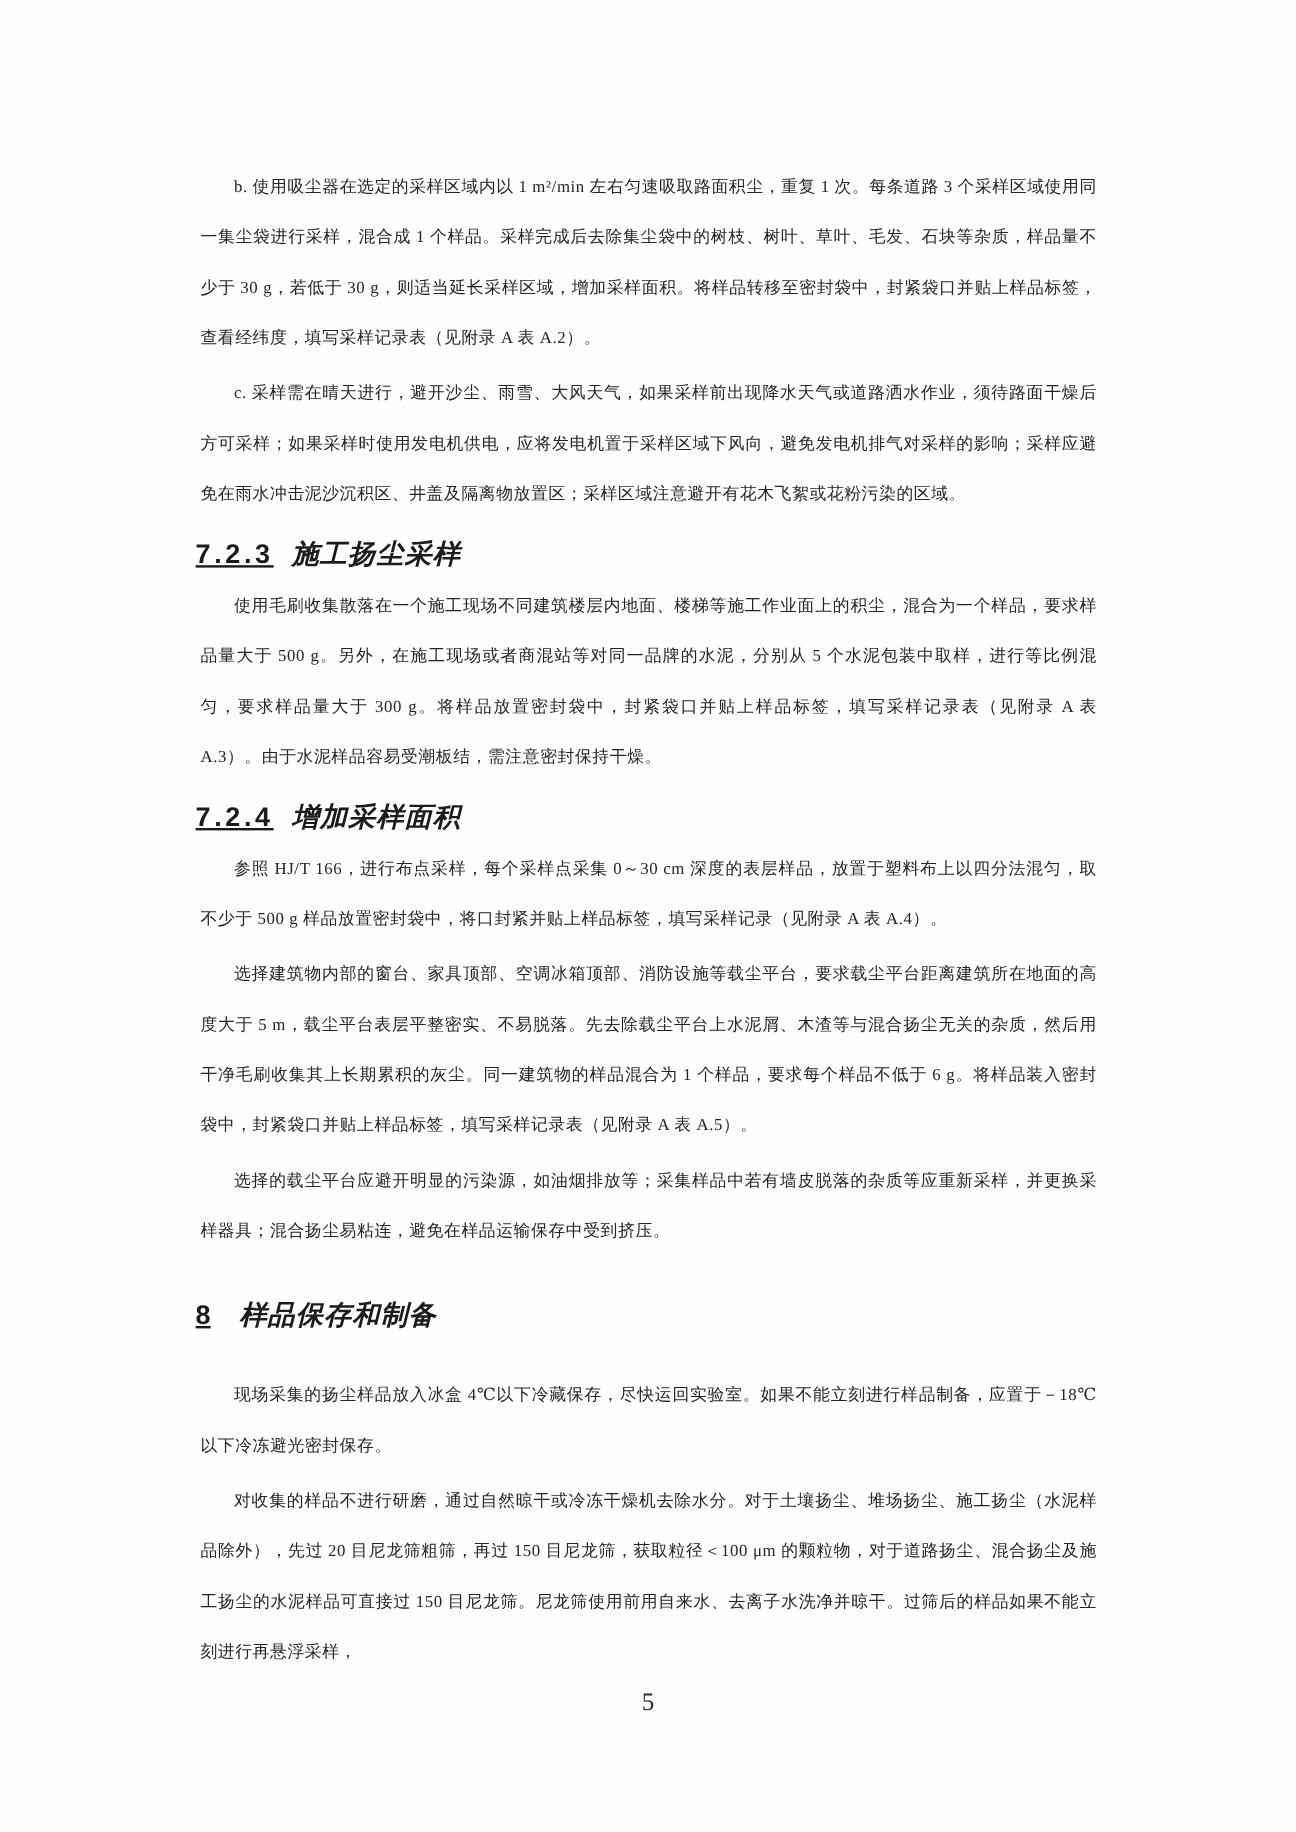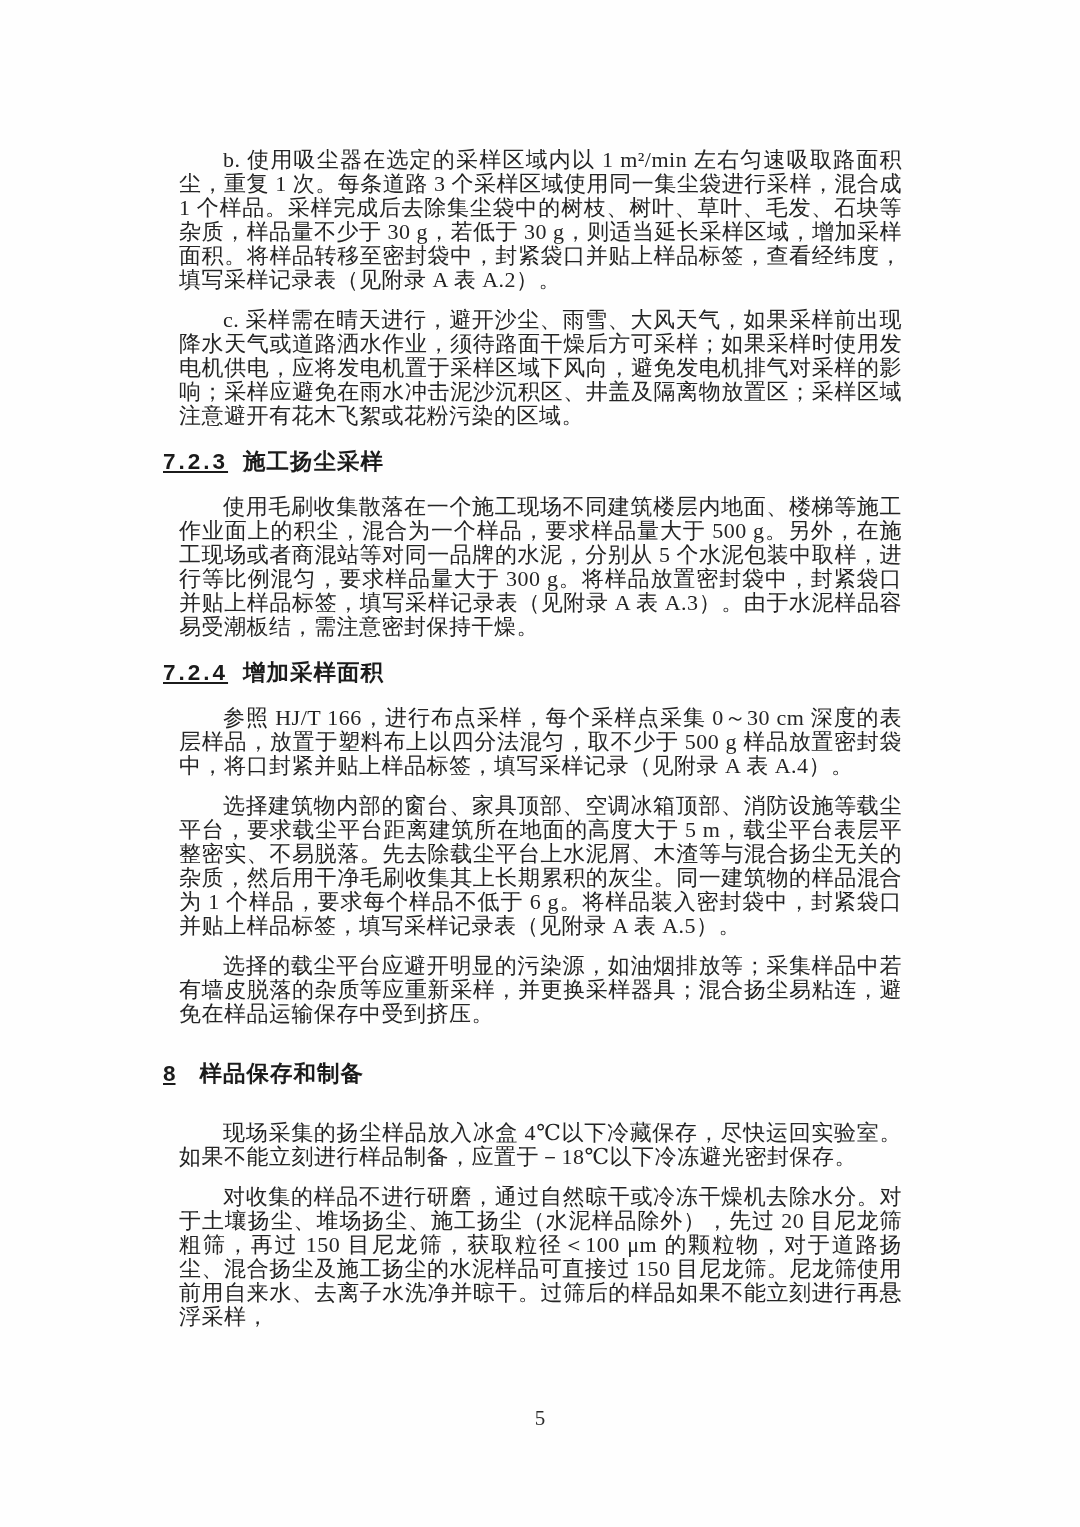--- a/index.html
+++ b/index.html
@@ -12,39 +12,39 @@
     width: 1080px;
     height: 1527px;
     box-sizing: border-box;
     padding: 132px 162px 0 163px;
     background: #fefefe;
     color: #242424;
     font-family: "Liberation Serif", "DejaVu Serif", serif;
     overflow: hidden;
   }
   p.body {
-    margin: 16px;
-    font-size: 22px;
-    line-height: 24px;
+    margin: 4px;
+    font-size: 14px;
+    line-height: 42px;
     text-align: justify;
     text-indent: 2em;
     letter-spacing: 0.5px;
   }
   h2.chapter, h3.sub {
     font-family: "Liberation Sans", "DejaVu Sans", sans-serif;
     font-weight: bold;
     color: #1b1b1b;
     font-size: 22.5px;
     line-height: 35px;
   }
   h3.sub { margin: 10px 0 6px 0; }
   h2.chapter { margin: 30px 0 30px 0; }
   .hnum { letter-spacing: 3px; margin-right: 15px; text-decoration: underline; }
   h2.chapter .hnum { letter-spacing: 0; margin-right: 24px; }
-  .htitle { letter-spacing: 1px; }
+  .htitle { letter-spacing: 1px; font-style: italic; }
   .pageno {
     position: absolute;
     left: 0;
     right: 0;
     bottom: 96px;
     text-align: center;
     font-size: 21px;
     color: #2b2b2b;
   }
 </style>

